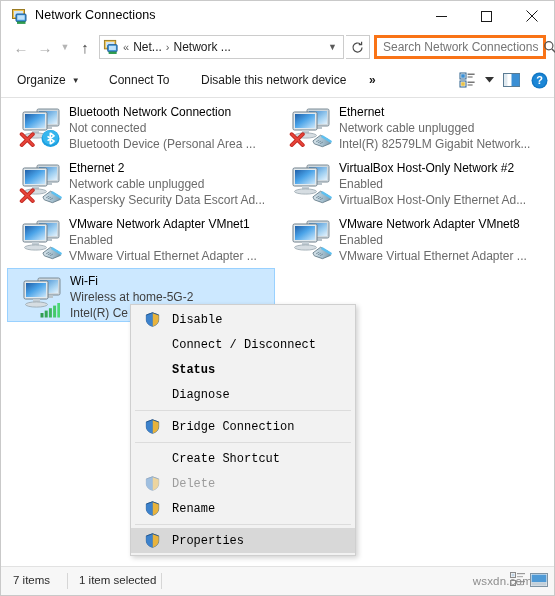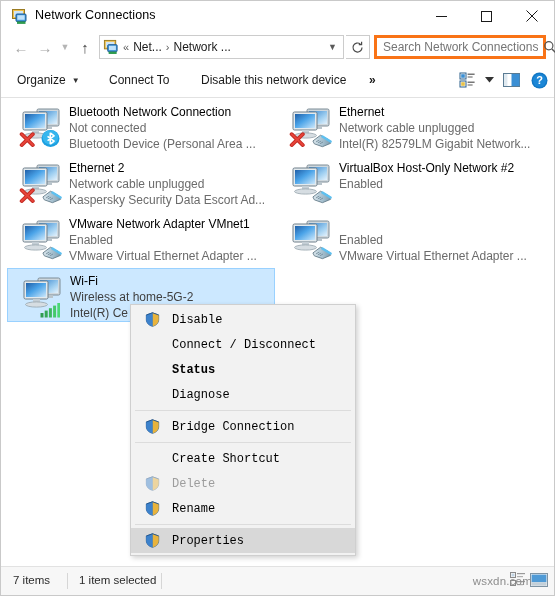--- a/index.html
+++ b/index.html
@@ -329,39 +329,41 @@
         </div>
         <div class="item" style="left: 276px; top: 58px;">
           <svg class="ic" viewBox="0 0 44 44">
             <use href="#adapter" width="44" height="44"></use>
             <svg x="22" y="27" width="21" height="16">
               <use href="#rj45" width="21" height="16"></use>
             </svg>
           </svg>
           <div class="nm">VirtualBox Host-Only Network #2</div>
           <div class="st">Enabled</div>
+          <div class="dv">VirtualBox Host-Only Ethernet Ad...</div>
         </div>
         <div class="item" style="left: 6px; top: 114px;">
           <svg class="ic" viewBox="0 0 44 44">
             <use href="#adapter" width="44" height="44"></use>
             <svg x="22" y="27" width="21" height="16">
               <use href="#rj45" width="21" height="16"></use>
             </svg>
           </svg>
           <div class="nm">VMware Network Adapter VMnet1</div>
           <div class="st">Enabled</div>
           <div class="dv">VMware Virtual Ethernet Adapter ...</div>
         </div>
         <div class="item" style="left: 276px; top: 114px;">
           <svg class="ic" viewBox="0 0 44 44">
             <use href="#adapter" width="44" height="44"></use>
             <svg x="22" y="27" width="21" height="16">
               <use href="#rj45" width="21" height="16"></use>
             </svg>
           </svg>
+          <div class="nm">VMware Network Adapter VMnet8</div>
           <div class="st">Enabled</div>
           <div class="dv">VMware Virtual Ethernet Adapter ...</div>
         </div>
         <div class="item selected" style="left: 6px; top: 170px;">
           <svg class="ic" viewBox="0 0 44 44">
             <use href="#adapter" width="44" height="44"></use>
             <svg x="20" y="28" width="20" height="16">
               <use href="#wifibars" width="20" height="16"></use>
             </svg>
           </svg>

